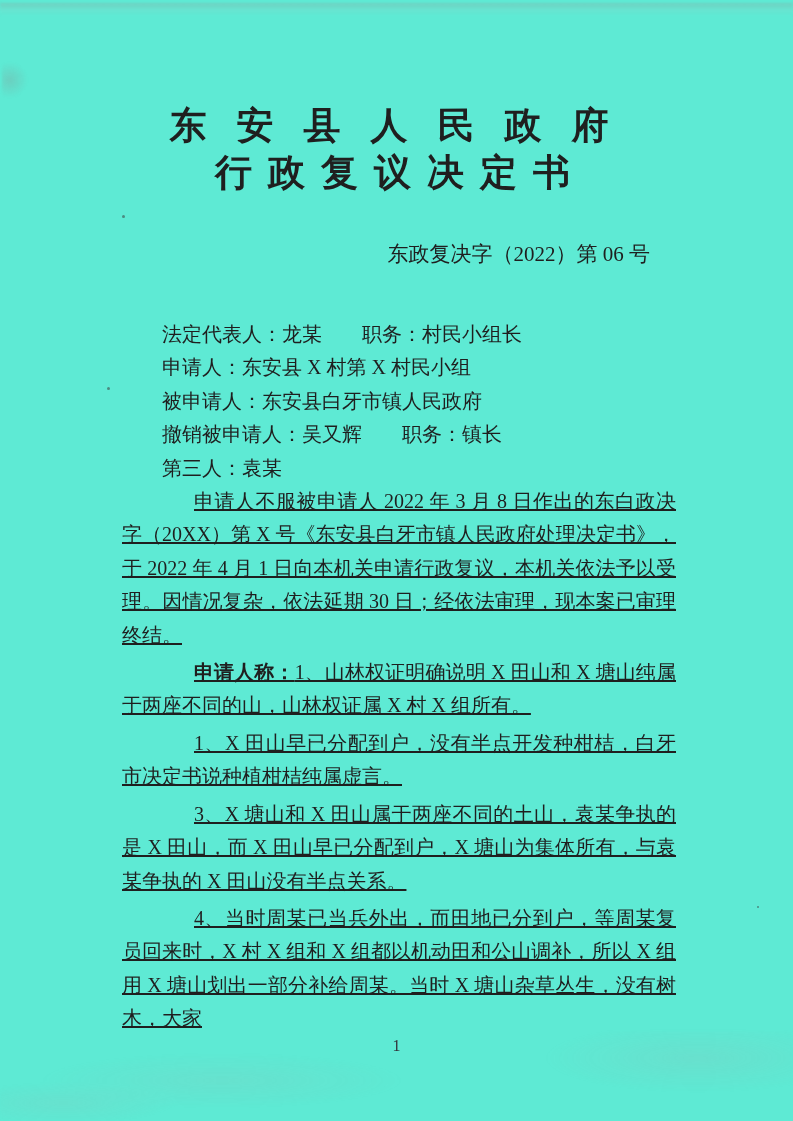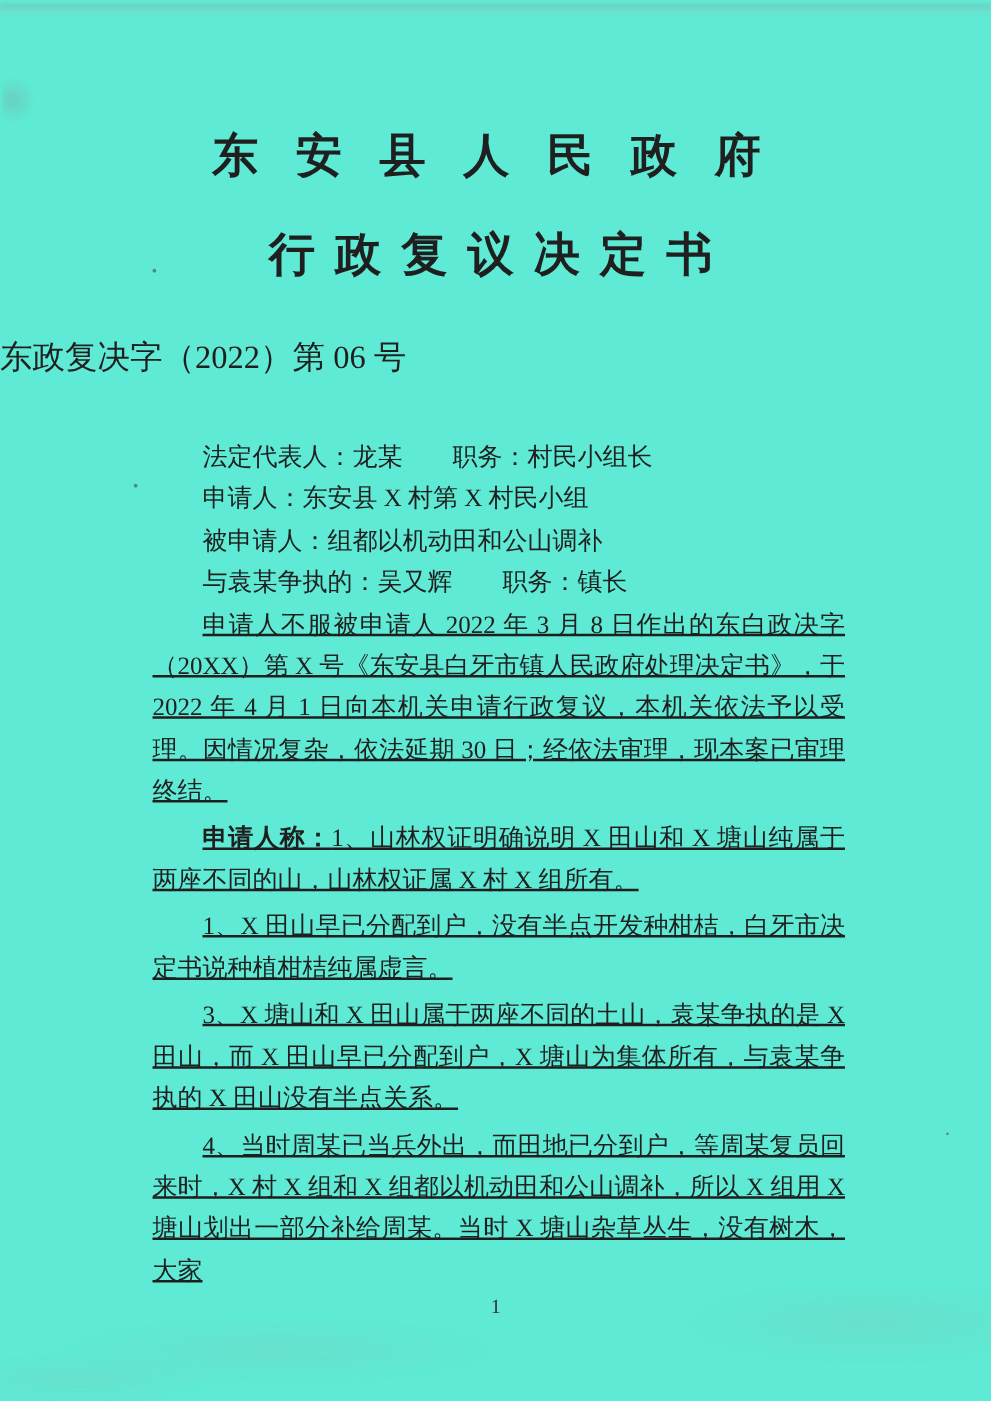--- a/index.html
+++ b/index.html
@@ -53,42 +53,43 @@
     text-align: center;
   }
   .title-line {
     margin: 0;
     font-size: 37px;
     font-weight: 600;
     line-height: 47px;
     white-space: nowrap;
   }
   .title-line1 { letter-spacing: 30px; padding-left: 15px; }
-  .title-line2 { letter-spacing: 16px; padding-left: 8px; margin-top: 32px; }
+  .title-line2 { letter-spacing: 16px; padding-left: 8px; }
 
   .doc-number {
     margin-top: 45px;
     padding-right: 143px;
-    font-size: 26px;
+    text-align: right;
+    font-size: 21px;
     line-height: 26px;
   }
 
   .body-text {
     margin: 51px 117px 0 122px;
     font-size: 20px;
     line-height: 33.4px;
     text-align: justify;
     text-justify: inter-ideograph;
   }
   .body-text p {
     margin: 0;
     text-indent: 2em;
   }
   .body-text p.para { margin-bottom: 4px; text-decoration: underline; }
-  .para-lead { font-weight: bold; }
+  .para-lead { font-weight: bold; margin-left: 32px; }
 
   .page-number {
     position: absolute;
     left: 0; right: 0;
     bottom: 66px;
     text-align: center;
     font-size: 16px;
     color: #33333a;
   }
 </style>
@@ -106,22 +107,23 @@
   <div class="title-block">
     <h1 class="title-line title-line1">东安县人民政府</h1>
     <h1 class="title-line title-line2">行政复议决定书</h1>
   </div>
 
   <div class="doc-number">东政复决字（2022）第 06 号</div>
 
   <div class="body-text">
     <p class="party">法定代表人：龙某　　职务：村民小组长</p>
     <p class="party">申请人：东安县 X 村第 X 村民小组</p>
-    <p class="party">被申请人：组都以机动田和公山调补</p>
-    <p class="party">与袁某争执的：吴又辉　　职务：镇长</p>
+    <p class="party">被申请人：东安县白牙市镇人民政府</p>
+    <p class="party">撤销被申请人：吴又辉　　职务：镇长</p>
+    <p class="party">第三人：袁某</p>
 
     <p class="para"><span class="para-lead"></span><span>申请人不服被申请人 2022 年 3 月 8 日作出的东白政决字（20XX）第 X 号《东安县白牙市镇人民政府处理决定书》，于 2022 年 4 月 1 日向本机关申请行政复议，本机关依法予以受理。因情况复杂，依法延期 30 日；经依法审理，现本案已审理终结。</span></p>
     <p class="para"><span class="para-lead">申请人称：</span><span>1、山林权证明确说明 X 田山和 X 塘山纯属于两座不同的山，山林权证属 X 村 X 组所有。</span></p>
     <p class="para"><span class="para-lead"></span><span>1、X 田山早已分配到户，没有半点开发种柑桔，白牙市决定书说种植柑桔纯属虚言。</span></p>
     <p class="para"><span class="para-lead"></span><span>3、X 塘山和 X 田山属于两座不同的土山，袁某争执的是 X 田山，而 X 田山早已分配到户，X 塘山为集体所有，与袁某争执的 X 田山没有半点关系。</span></p>
     <p class="para"><span class="para-lead"></span><span>4、当时周某已当兵外出，而田地已分到户，等周某复员回来时，X 村 X 组和 X 组都以机动田和公山调补，所以 X 组用 X 塘山划出一部分补给周某。当时 X 塘山杂草丛生，没有树木，大家</span></p>
   </div>
 
   <div class="page-number">1</div>
 

